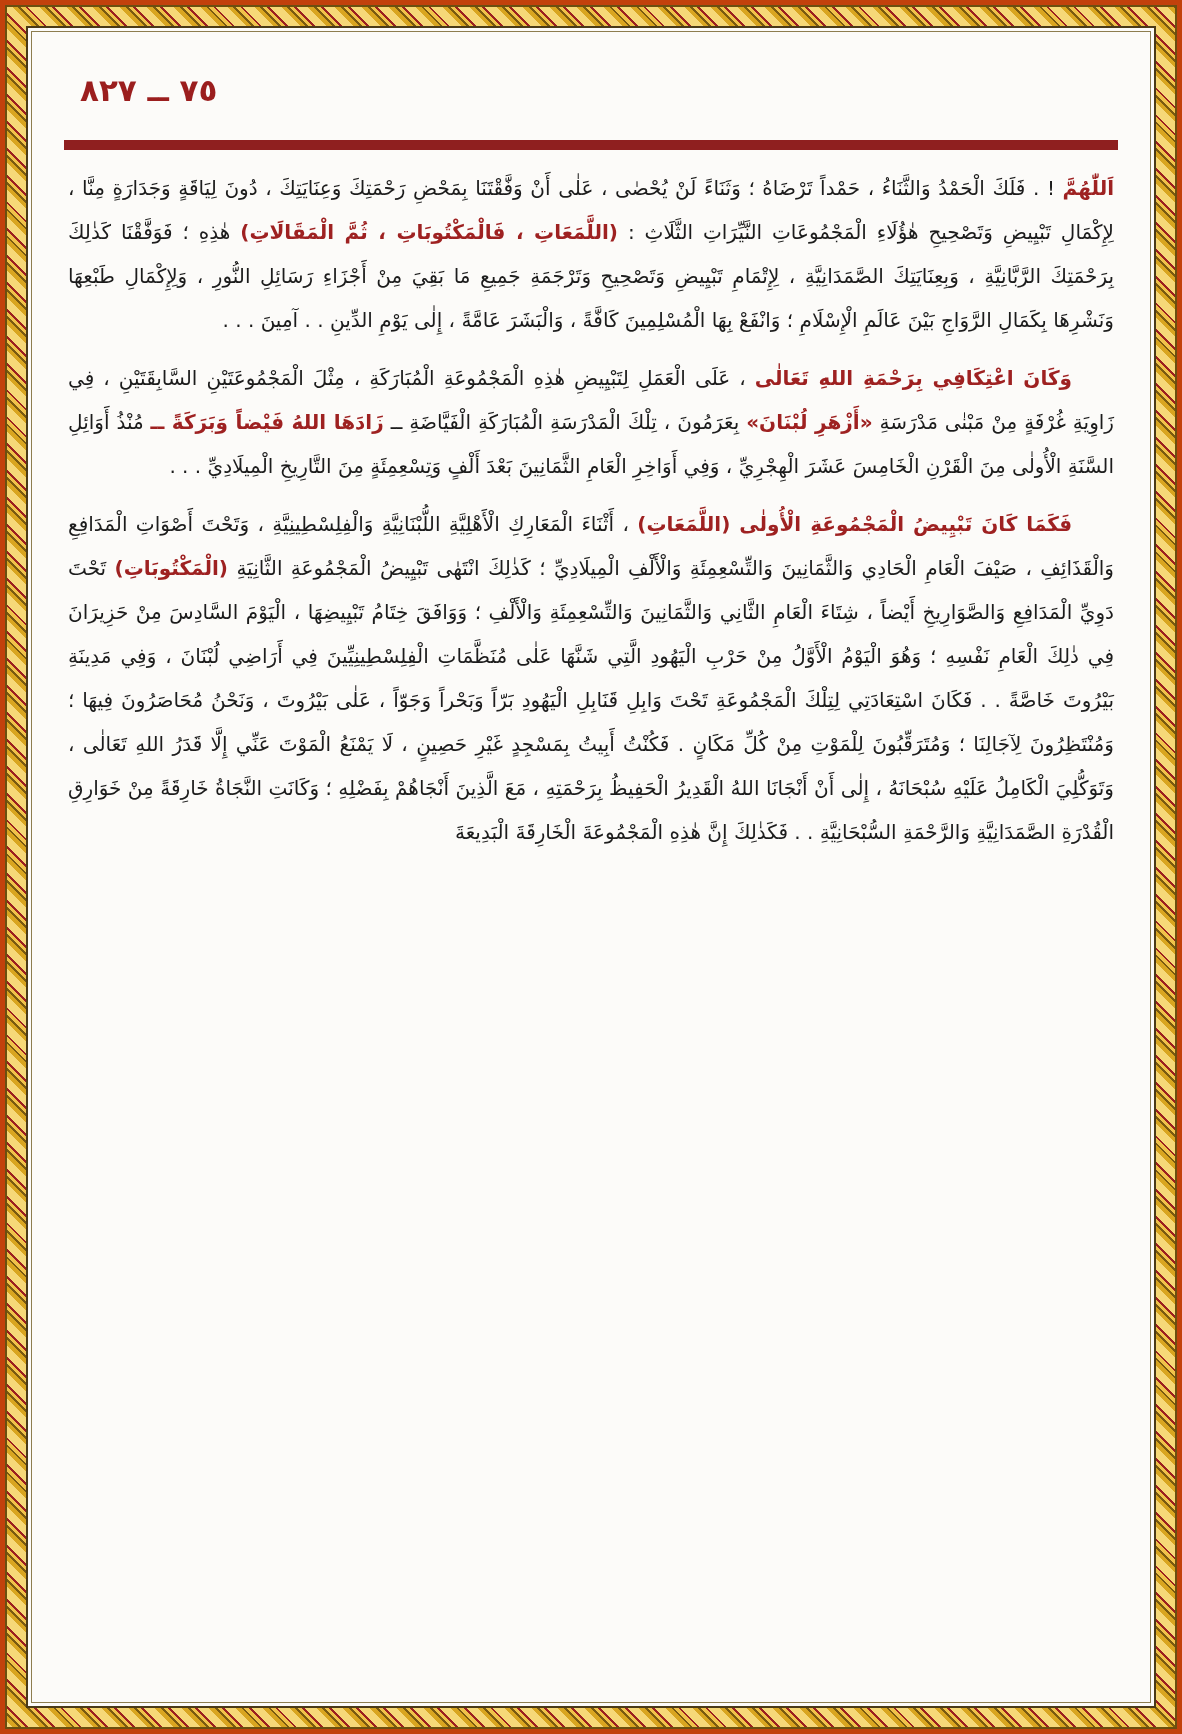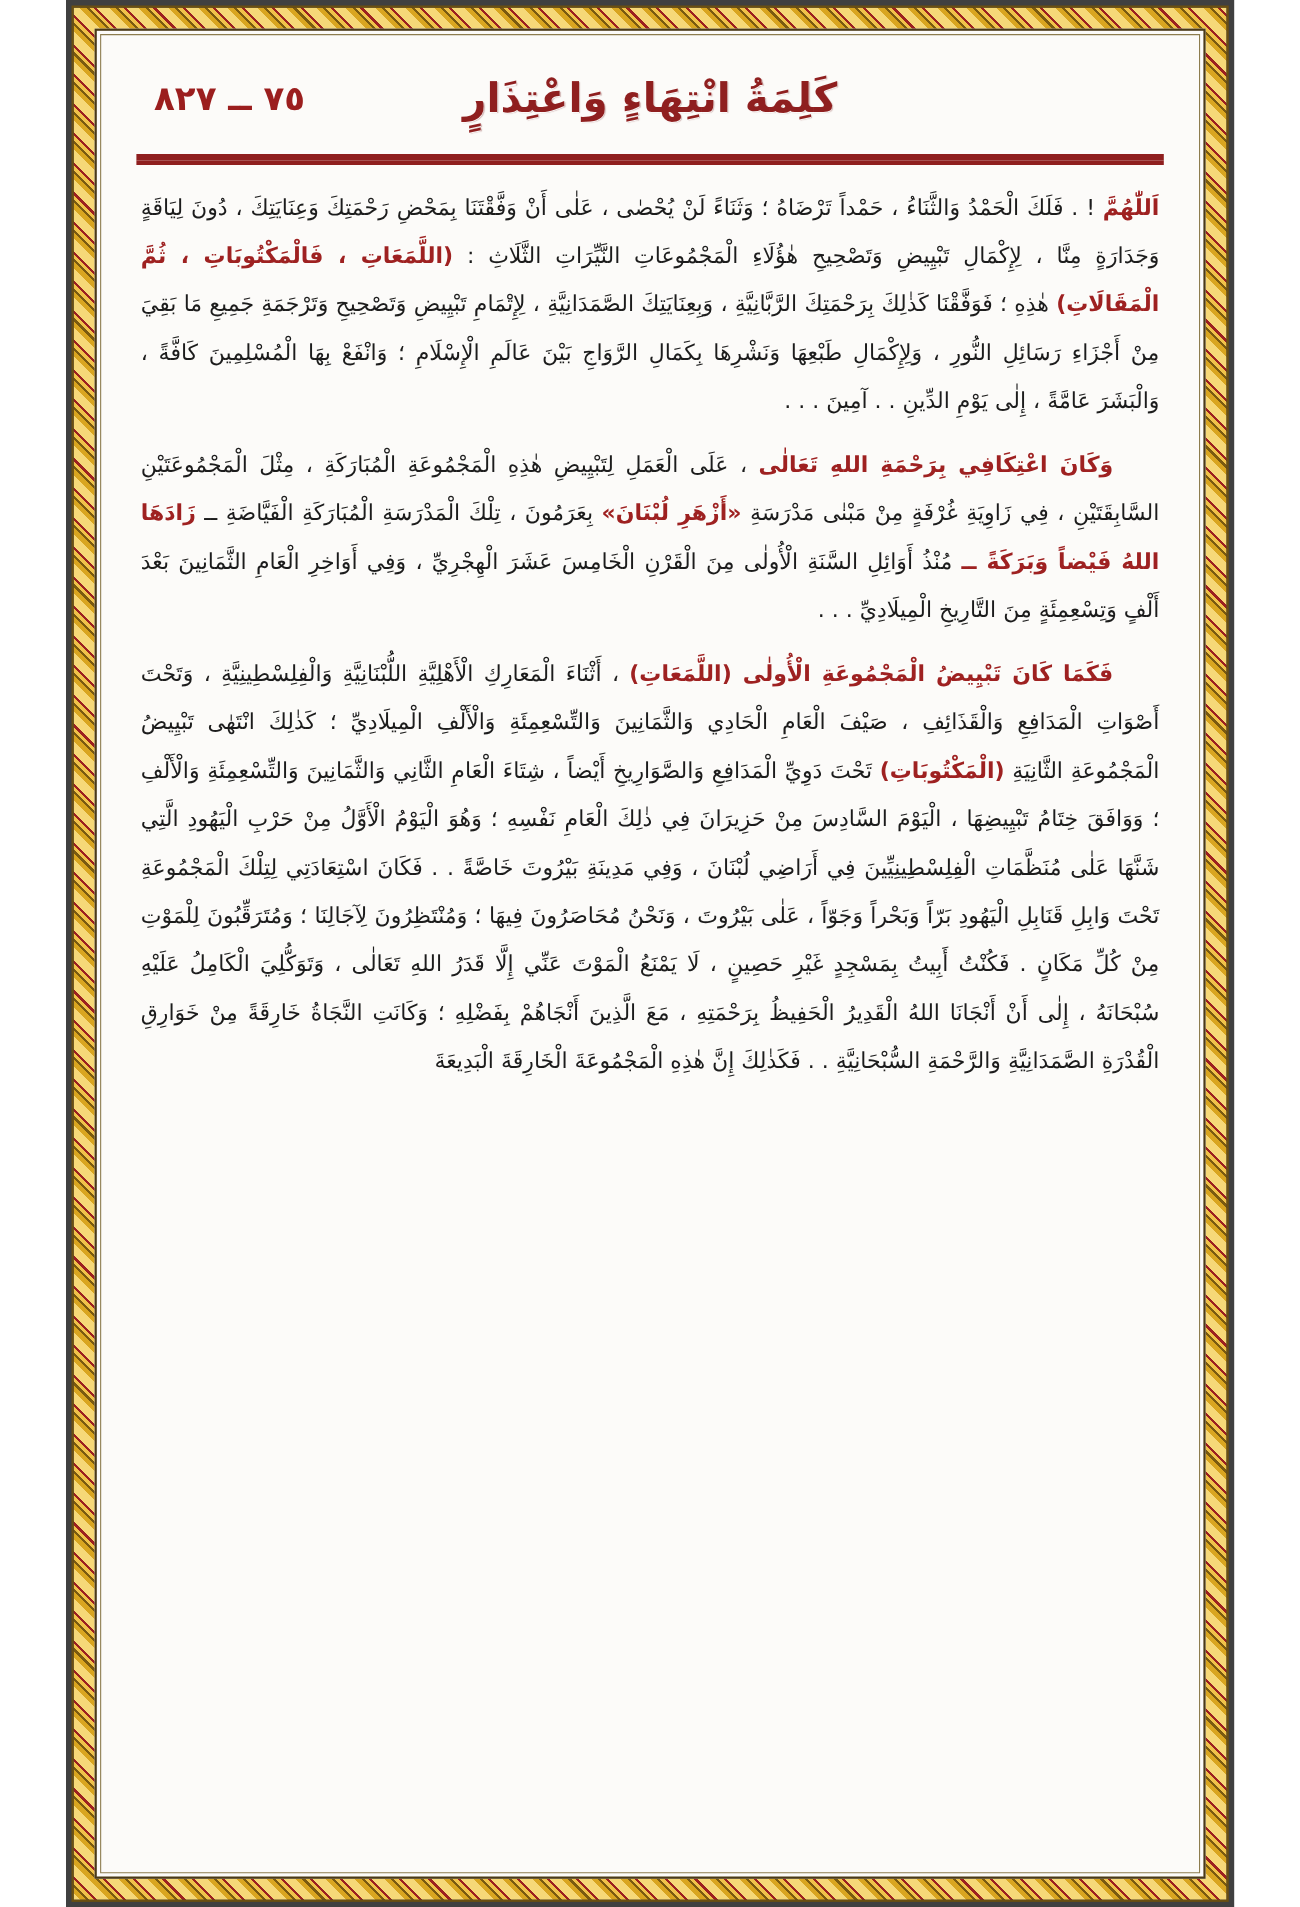--- a/index.html
+++ b/index.html
@@ -1,23 +1,23 @@
 <!DOCTYPE html>
 <html lang="ar" dir="rtl"><head>
 <meta charset="utf-8">
 <style>
   html, body { margin: 0; padding: 0; background: #ffffff; }
   * { box-sizing: border-box; }
 
   .page {
     position: relative;
-    width: 1062px;
+    width: 1182px;
     height: 1734px;
     margin: 0 auto;
-    background: #404040;
+    background: #c2410c;
     font-family: "DejaVu Sans", sans-serif;
   }
 
   
   .frame {
     position: absolute;
     inset: 5px;
     border: 2px solid #6b4f10;
     padding: 19px;
     background:
@@ -110,21 +110,20 @@
 </head>
 <body>
 
 <div class="page">
   <div class="frame">
     <div class="content-box">
 
       <div class="header">
         <div class="page-num">٧٥ ــ ٨٢٧</div>
         <div class="title-wrap">
-          <span class="page-title">كَلِمَةُ انْتِهَاءٍ وَاعْتِذَارٍ</span>
         </div>
       </div>
 
       <div class="double-rule"></div>
 
       <div class="body-text-area">
           <p class="para"><span class="seg-red">اَللّٰهُمَّ</span><span class="seg-black"> ! . فَلَكَ الْحَمْدُ وَالثَّنَاءُ ، حَمْداً تَرْضَاهُ ؛ وَثَنَاءً لَنْ يُحْصٰى ، عَلٰى أَنْ وَفَّقْتَنَا بِمَحْضِ رَحْمَتِكَ وَعِنَايَتِكَ ، دُونَ لِيَاقَةٍ وَجَدَارَةٍ مِنَّا ، لِإِكْمَالِ تَبْيِيضِ وَتَصْحِيحِ هٰؤُلَاءِ الْمَجْمُوعَاتِ النَّيِّرَاتِ الثَّلَاثِ : </span><span class="seg-red">(اللَّمَعَاتِ ، فَالْمَكْتُوبَاتِ ، ثُمَّ الْمَقَالَاتِ)</span><span class="seg-black"> هٰذِهِ ؛ فَوَفَّقْنَا كَذٰلِكَ بِرَحْمَتِكَ الرَّبَّانِيَّةِ ، وَبِعِنَايَتِكَ الصَّمَدَانِيَّةِ ، لِإِتْمَامِ تَبْيِيضِ وَتَصْحِيحِ وَتَرْجَمَةِ جَمِيعِ مَا بَقِيَ مِنْ أَجْزَاءِ رَسَائِلِ النُّورِ ، وَلِإِكْمَالِ طَبْعِهَا وَنَشْرِهَا بِكَمَالِ الرَّوَاجِ بَيْنَ عَالَمِ الْإِسْلَامِ ؛ وَانْفَعْ بِهَا الْمُسْلِمِينَ كَافَّةً ، وَالْبَشَرَ عَامَّةً ، إِلٰى يَوْمِ الدِّينِ . . آمِينَ . . .</span></p>
           <p class="para indent"><span class="seg-red">وَكَانَ اعْتِكَافِي بِرَحْمَةِ اللهِ تَعَالٰى</span><span class="seg-black"> ، عَلَى الْعَمَلِ لِتَبْيِيضِ هٰذِهِ الْمَجْمُوعَةِ الْمُبَارَكَةِ ، مِثْلَ الْمَجْمُوعَتَيْنِ السَّابِقَتَيْنِ ، فِي زَاوِيَةِ غُرْفَةٍ مِنْ مَبْنٰى مَدْرَسَةِ </span><span class="seg-red">«أَزْهَرِ لُبْنَانَ»</span><span class="seg-black"> بِعَرَمُونَ ، تِلْكَ الْمَدْرَسَةِ الْمُبَارَكَةِ الْفَيَّاضَةِ ــ </span><span class="seg-red">زَادَهَا اللهُ فَيْضاً وَبَرَكَةً ــ</span><span class="seg-black"> مُنْذُ أَوَائِلِ السَّنَةِ الْأُولٰى مِنَ الْقَرْنِ الْخَامِسَ عَشَرَ الْهِجْرِيِّ ، وَفِي أَوَاخِرِ الْعَامِ الثَّمَانِينَ بَعْدَ أَلْفٍ وَتِسْعِمِئَةٍ مِنَ التَّارِيخِ الْمِيلَادِيِّ . . .</span></p>
           <p class="para indent"><span class="seg-red">فَكَمَا كَانَ تَبْيِيضُ الْمَجْمُوعَةِ الْأُولٰى (اللَّمَعَاتِ)</span><span class="seg-black"> ، أَثْنَاءَ الْمَعَارِكِ الْأَهْلِيَّةِ اللُّبْنَانِيَّةِ وَالْفِلِسْطِينِيَّةِ ، وَتَحْتَ أَصْوَاتِ الْمَدَافِعِ وَالْقَذَائِفِ ، صَيْفَ الْعَامِ الْحَادِي وَالثَّمَانِينَ وَالتِّسْعِمِئَةِ وَالْأَلْفِ الْمِيلَادِيِّ ؛ كَذٰلِكَ انْتَهٰى تَبْيِيضُ الْمَجْمُوعَةِ الثَّانِيَةِ </span><span class="seg-red">(الْمَكْتُوبَاتِ)</span><span class="seg-black"> تَحْتَ دَوِيِّ الْمَدَافِعِ وَالصَّوَارِيخِ أَيْضاً ، شِتَاءَ الْعَامِ الثَّانِي وَالثَّمَانِينَ وَالتِّسْعِمِئَةِ وَالْأَلْفِ ؛ وَوَافَقَ خِتَامُ تَبْيِيضِهَا ، الْيَوْمَ السَّادِسَ مِنْ حَزِيرَانَ فِي ذٰلِكَ الْعَامِ نَفْسِهِ ؛ وَهُوَ الْيَوْمُ الْأَوَّلُ مِنْ حَرْبِ الْيَهُودِ الَّتِي شَنَّهَا عَلٰى مُنَظَّمَاتِ الْفِلِسْطِينِيِّينَ فِي أَرَاضِي لُبْنَانَ ، وَفِي مَدِينَةِ بَيْرُوتَ خَاصَّةً . . فَكَانَ اسْتِعَادَتِي لِتِلْكَ الْمَجْمُوعَةِ تَحْتَ وَابِلِ قَنَابِلِ الْيَهُودِ بَرّاً وَبَحْراً وَجَوّاً ، عَلٰى بَيْرُوتَ ، وَنَحْنُ مُحَاصَرُونَ فِيهَا ؛ وَمُنْتَظِرُونَ لِآجَالِنَا ؛ وَمُتَرَقِّبُونَ لِلْمَوْتِ مِنْ كُلِّ مَكَانٍ . فَكُنْتُ أَبِيتُ بِمَسْجِدٍ غَيْرِ حَصِينٍ ، لَا يَمْنَعُ الْمَوْتَ عَنِّي إِلَّا قَدَرُ اللهِ تَعَالٰى ، وَتَوَكُّلِيَ الْكَامِلُ عَلَيْهِ سُبْحَانَهُ ، إِلٰى أَنْ أَنْجَانَا اللهُ الْقَدِيرُ الْحَفِيظُ بِرَحْمَتِهِ ، مَعَ الَّذِينَ أَنْجَاهُمْ بِفَضْلِهِ ؛ وَكَانَتِ النَّجَاةُ خَارِقَةً مِنْ خَوَارِقِ الْقُدْرَةِ الصَّمَدَانِيَّةِ وَالرَّحْمَةِ السُّبْحَانِيَّةِ . . فَكَذٰلِكَ إِنَّ هٰذِهِ الْمَجْمُوعَةَ الْخَارِقَةَ الْبَدِيعَةَ</span></p>
         </div>

